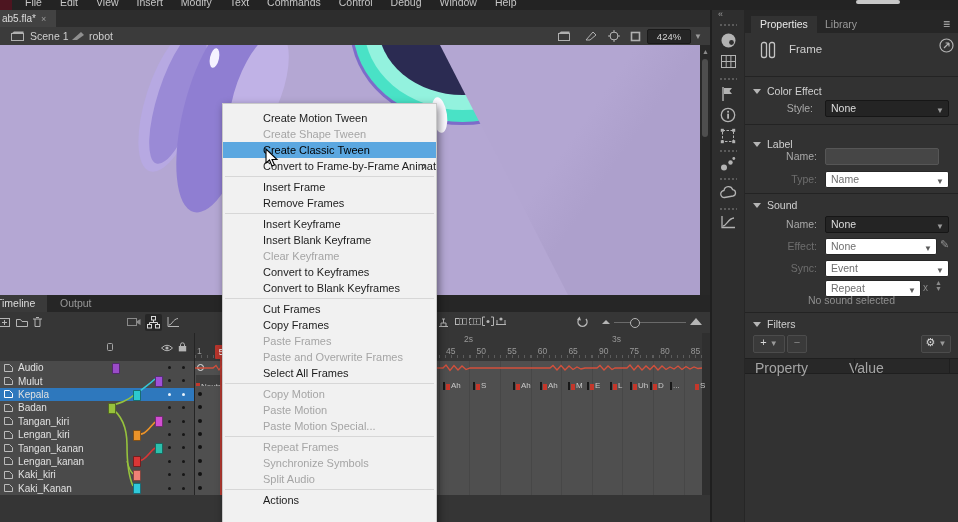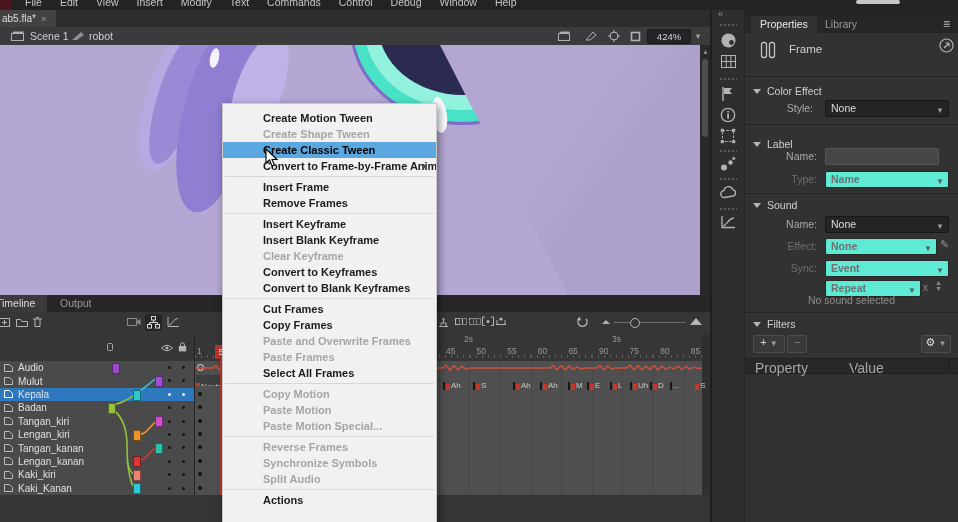--- a/index.html
+++ b/index.html
@@ -30,21 +30,21 @@
     background:linear-gradient(125deg,#bdb0dd 0%,#bdb0dd 40%,#b3a6d2 47%,#b3a6d2 72%,#ada0cc 79%);
     clip-path:polygon(440px 0,710px 0,710px 250px,568px 250px);}
   .petal{position:absolute;border-radius:50%;}
   #scrollV{left:700px;top:0;width:10px;height:250px;background:#282828;}
   #scrollV .thumb{position:absolute;left:2px;top:14px;width:6px;height:78px;background:#4e4e4e;border-radius:3px;}
   #scrollV .up{position:absolute;left:2px;top:3px;color:#8a8a8a;font-size:7px;}
 
   
   #cmenu{left:222px;top:103px;width:213px;height:419px;background:#f1f1f1;border:1px solid #c9c9c9;
     box-shadow:2px 3px 8px rgba(0,0,0,.45);z-index:50;padding-top:6px;overflow:hidden;}
-  .mi{height:16px;line-height:16px;font-size:11px;color:#1c1c1c;padding-left:40px;position:relative;white-space:nowrap;font-weight:bold;}
+  .mi{height:16px;line-height:16px;font-size:11px;color:#1c1c1c;padding-left:40px;position:relative;white-space:nowrap;}
   .mi.dis{color:#a5a5a5;}
   .mi.hl{background:#5ba7e0;color:#000;}
   .mi .arr{position:absolute;right:10px;color:#444;font-size:12px;}
   .msep{height:1px;background:#d7d7d7;margin:2px 2px;}
   #cursor{left:265px;top:148px;z-index:60;}
 
   
   #timeline{left:0;top:295px;width:710px;height:227px;background:#333;z-index:10;}
   #tl-tabs{left:0;top:0;width:710px;height:17px;background:#262626;}
   #tl-tab-timeline{position:absolute;left:-16px;top:0;height:17px;padding:0 12px;background:#3a3a3a;color:#ddd;font-size:10.5px;line-height:17px;}
@@ -93,21 +93,21 @@
   #ptab-properties{position:absolute;left:6px;top:6px;height:17px;padding:0 9px;background:#323232;color:#e8e8e8;font-size:10.5px;line-height:17px;}
   #ptab-library{position:absolute;left:74px;top:6px;height:17px;padding:0 6px;color:#9a9a9a;font-size:10.5px;line-height:17px;}
   #pmenu{position:absolute;right:8px;top:7px;color:#bdbdbd;font-size:12px;}
   .pdiv{position:absolute;left:0;width:213px;height:1px;background:#232323;}
   .sechead{position:absolute;left:8px;font-size:10.5px;color:#cfcfcf;}
   .tri{display:inline-block;width:0;height:0;border-left:4px solid transparent;border-right:4px solid transparent;border-top:5px solid #b5b5b5;margin-right:6px;vertical-align:1px;}
   .plabel{position:absolute;width:68px;text-align:right;font-size:10.5px;color:#a9a9a9;}
   .plabel.dim{color:#6e6e6e;}
   .dd{position:absolute;left:80px;width:112px;height:15px;background:#242424;border:1px solid #161616;border-radius:2px;color:#ddd;font-size:10.5px;line-height:14px;padding:0 5px;}
   .dd .chev{position:absolute;right:4px;top:3px;}
-  .dd.dis{background:#5eead4;border-color:#272727;color:#6f6f6f;font-weight:bold;}
+  .dd.dis{background:#ffffff;border-color:#272727;color:#6f6f6f;}
   .dd.dis .chev{color:#5a5a5a;}
   .pinput{position:absolute;left:80px;width:112px;height:15px;background:#464646;border:1px solid #565656;border-radius:2px;}
   .fbtn{position:absolute;height:16px;background:#3a3a3a;border:1px solid #4c4c4c;border-radius:2px;color:#d8d8d8;font-size:11px;text-align:center;}
   #ftable-head{position:absolute;left:0;top:348px;width:213px;height:14px;background:#282828;border-top:1px solid #1f1f1f;border-bottom:1px solid #1f1f1f;}
   #ftable-head span{position:absolute;top:1px;font-size:14px;color:#a5a5a5;}
   #nosound{position:absolute;left:0;top:284px;width:213px;text-align:center;font-size:10.5px;color:#8f8f8f;}
 </style>
 </head>
 <body>
 
@@ -516,29 +516,29 @@
     <div class="mi"><span>Remove Frames</span></div>
     <div class="msep"></div>
     <div class="mi"><span>Insert Keyframe</span></div>
     <div class="mi"><span>Insert Blank Keyframe</span></div>
     <div class="mi dis"><span>Clear Keyframe</span></div>
     <div class="mi"><span>Convert to Keyframes</span></div>
     <div class="mi"><span>Convert to Blank Keyframes</span></div>
     <div class="msep"></div>
     <div class="mi"><span>Cut Frames</span></div>
     <div class="mi"><span>Copy Frames</span></div>
+    <div class="mi dis"><span>Paste Frames</span></div>
     <div class="mi dis"><span>Paste and Overwrite Frames</span></div>
-    <div class="mi dis"><span>Paste Frames</span></div>
     <div class="mi"><span>Select All Frames</span></div>
     <div class="msep"></div>
     <div class="mi dis"><span>Copy Motion</span></div>
     <div class="mi dis"><span>Paste Motion</span></div>
     <div class="mi dis"><span>Paste Motion Special...</span></div>
     <div class="msep"></div>
-    <div class="mi dis"><span>Reverse Frames</span></div>
+    <div class="mi dis"><span>Repeat Frames</span></div>
     <div class="mi dis"><span>Synchronize Symbols</span></div>
     <div class="mi dis"><span>Split Audio</span></div>
     <div class="msep"></div>
     <div class="mi"><span>Actions</span></div>
   </div>
   <svg id="cursor" class="a" width="14" height="20">
     <path d="M1,1 L1,15 L4.5,12 L7,18 L9.5,17 L7,11.5 L12,11.5 Z" fill="#fff" stroke="#000" stroke-width="1.1"></path>
   </svg>
 
   <div id="dock-div" class="a"></div>

